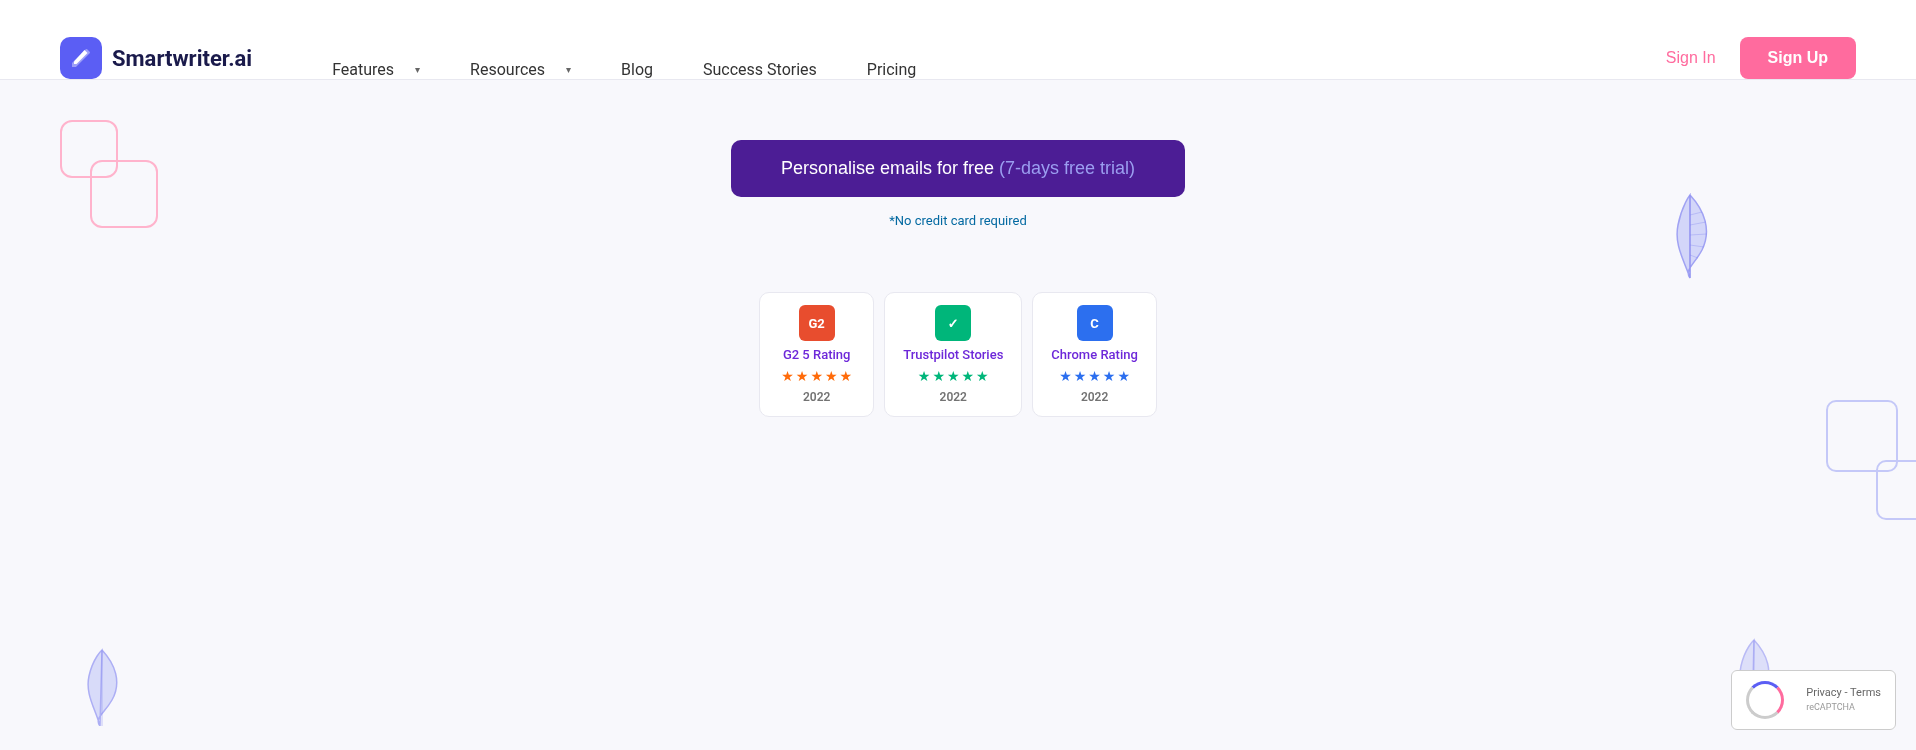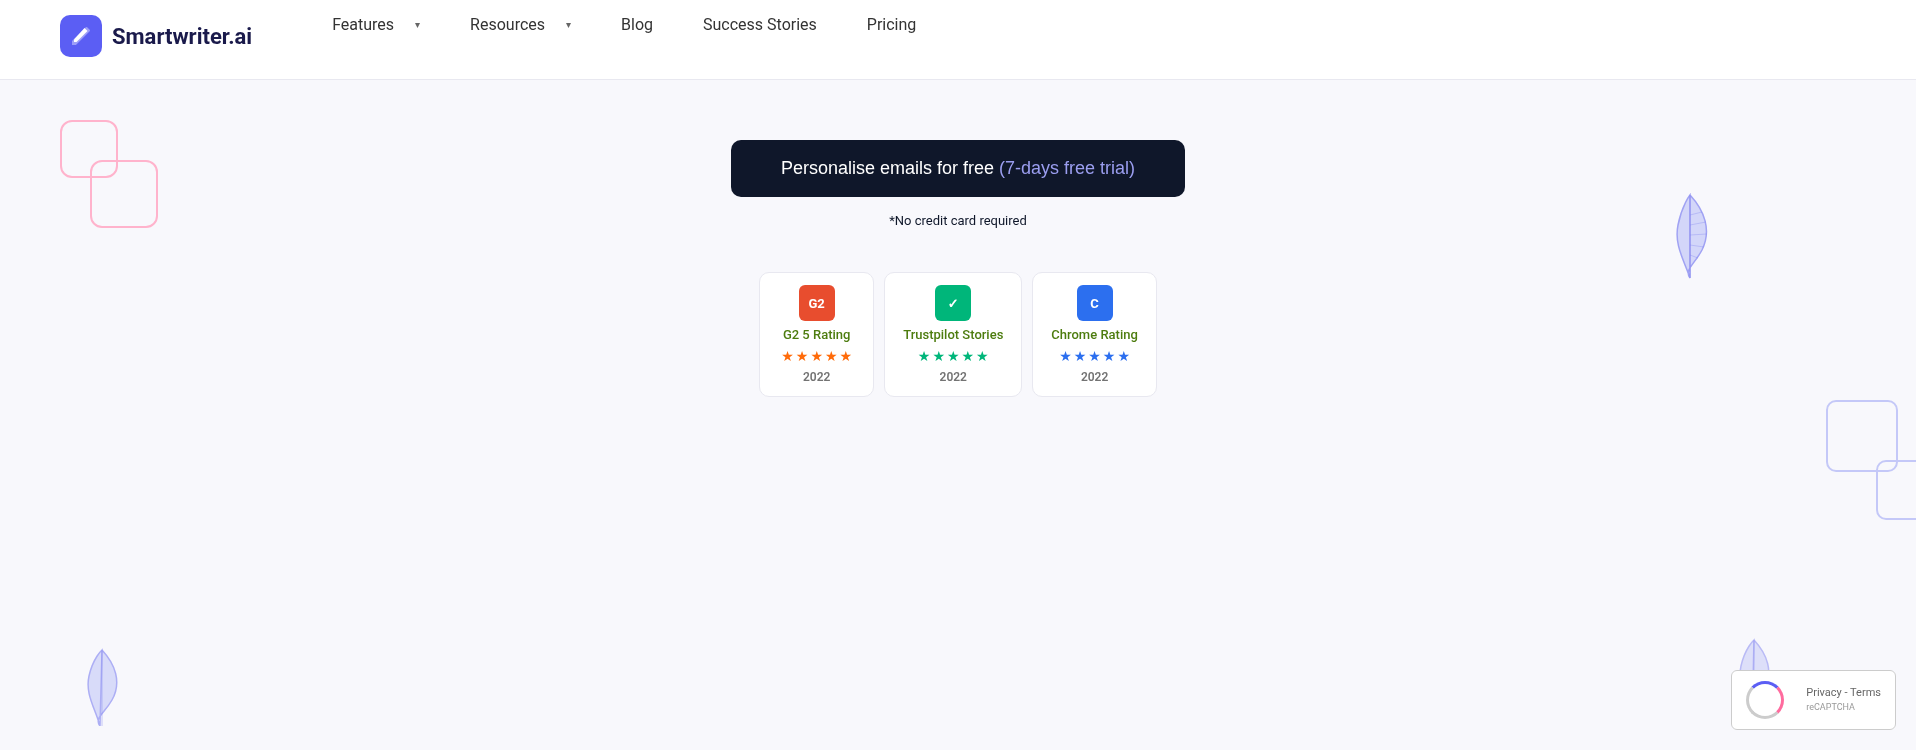--- a/index.html
+++ b/index.html
@@ -9,22 +9,22 @@
       width: 1916px;
       min-height: 750px;
       overflow-x: hidden;
     }
 
     
     nav {
       background: #fff;
       border-bottom: 1px solid #e8e8f0;
       display: flex;
-      align-items: flex-start;
-      padding: 15px 60px;
+      align-items: flex-end;
+      padding: 0 60px;
       height: 80px;
       position: relative;
       z-index: 10;
     }
     .logo-area {
       display: flex;
       align-items: center;
       gap: 10px;
       margin-right: 80px;
       text-decoration: none;
@@ -163,37 +163,37 @@
     .hero-sub {
       max-width: 700px;
       font-size: 18px;
       color: #666;
       line-height: 1.7;
       margin-bottom: 40px;
       position: relative;
       z-index: 2;
     }
     .hero-cta {
-      background: #0f172a;
+      background: #4c1d95;
       color: white;
       border: none;
       border-radius: 10px;
       padding: 18px 50px;
       font-size: 18px;
       font-weight: 500;
       cursor: pointer;
       margin-bottom: 16px;
       position: relative;
       z-index: 2;
       min-width: 420px;
     }
     .hero-cta-sub {
       font-size: 13px;
-      color: #0f172a;
-      margin-bottom: 44px;
+      color: #0369a1;
+      margin-bottom: 64px;
       position: relative;
       z-index: 2;
     }
     .cta-trial { color: #9b9ef0; }
 
     
     .rating-badges {
       display: flex;
       gap: 10px;
       align-items: center;
@@ -220,21 +220,21 @@
       justify-content: center;
       font-weight: 700;
       font-size: 13px;
       color: white;
     }
     .badge-logo-g2 { background: #e84d2e; }
     .badge-logo-tp { background: #00b67a; }
     .badge-logo-cs { background: #2c6fef; }
     .badge-title {
       font-size: 13px;
-      color: #4d7c0f;
+      color: #6d28d9;
       font-weight: 500;
     }
     .badge-stars {
       display: flex;
       gap: 2px;
     }
     .star { color: #ff6b0a; font-size: 14px; }
     .star-green { color: #00b67a; font-size: 14px; }
     .star-blue { color: #2c6fef; font-size: 14px; }
     .badge-year {
@@ -296,20 +296,24 @@
       <span>Blog</span>
     </div>
     <div class="nav-item">
       <span>Success Stories</span>
     </div>
     <div class="nav-item">
       <span>Pricing</span>
     </div>
   </div>
 
+  <div class="nav-actions">
+    <button class="signin-btn">Sign In</button>
+    <button class="signup-btn">Sign Up</button>
+  </div>
 </nav>
 
 <section class="hero">
 
   <div class="deco-squares-left">
     <div class="deco-sq deco-sq-1"></div>
     <div class="deco-sq deco-sq-2"></div>
   </div>
 
   <div class="deco-feather-right">

